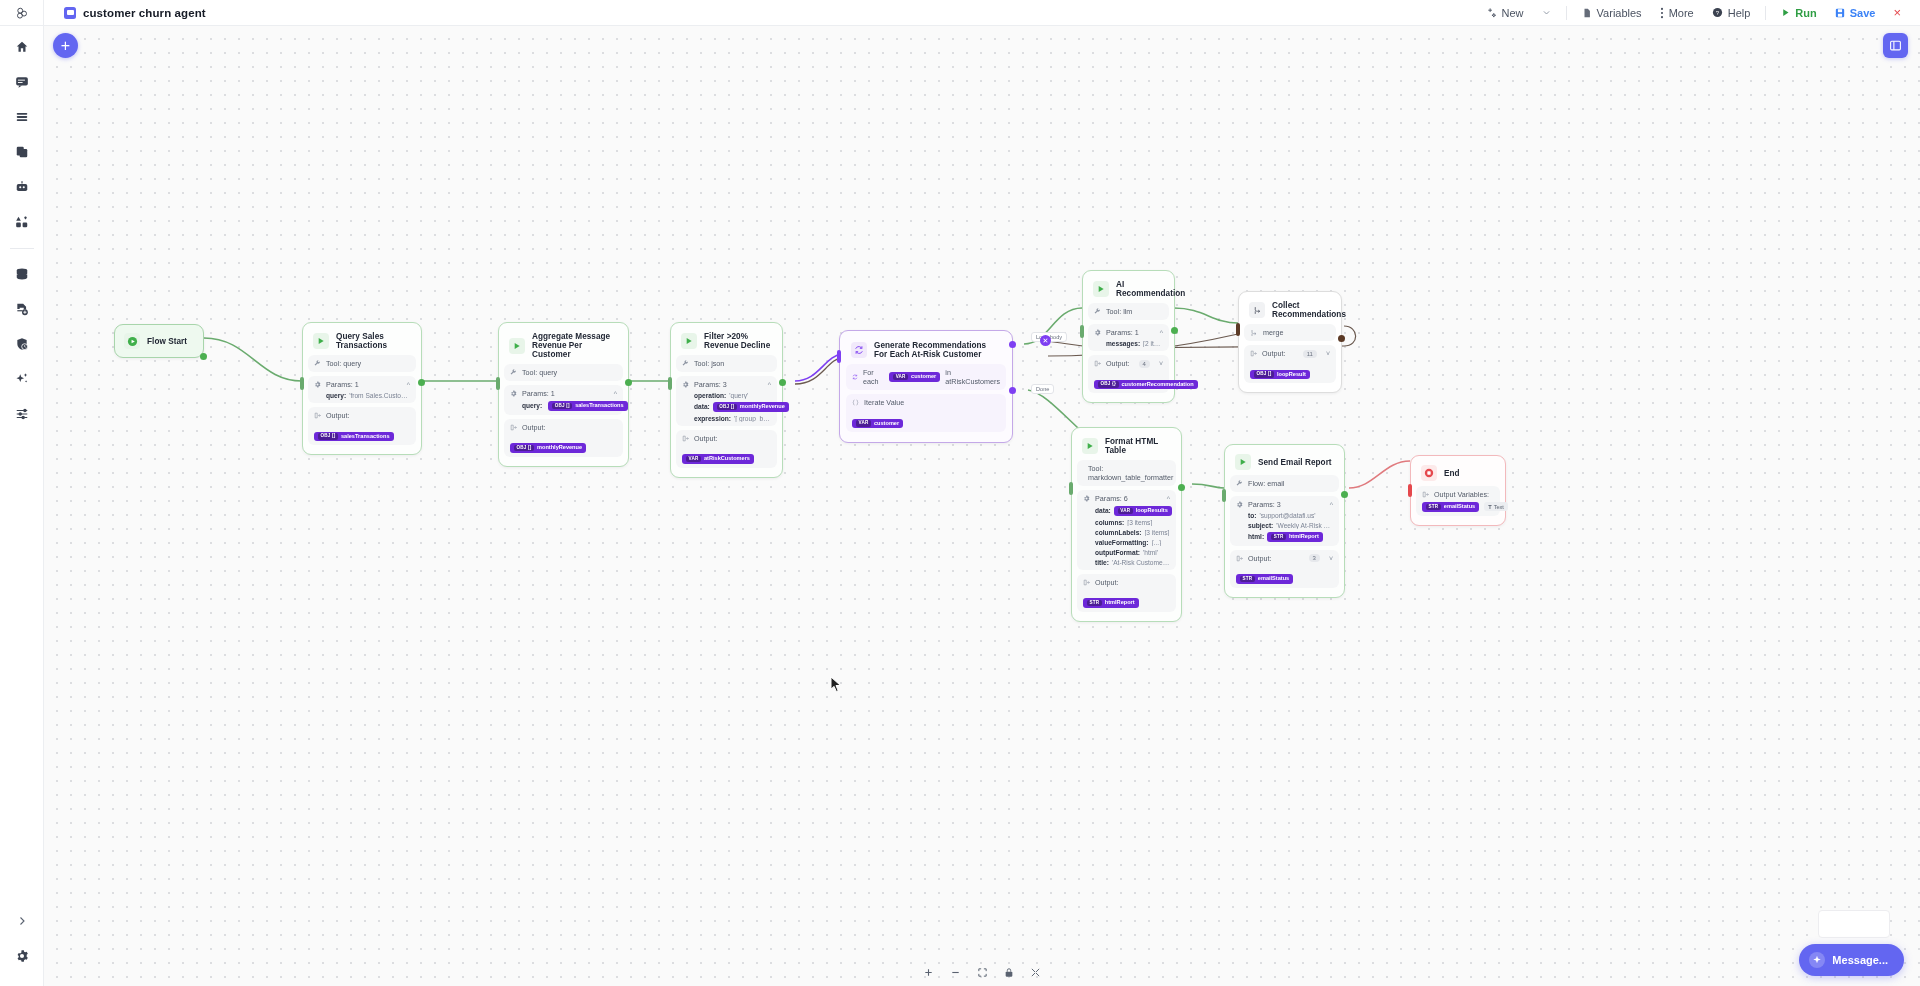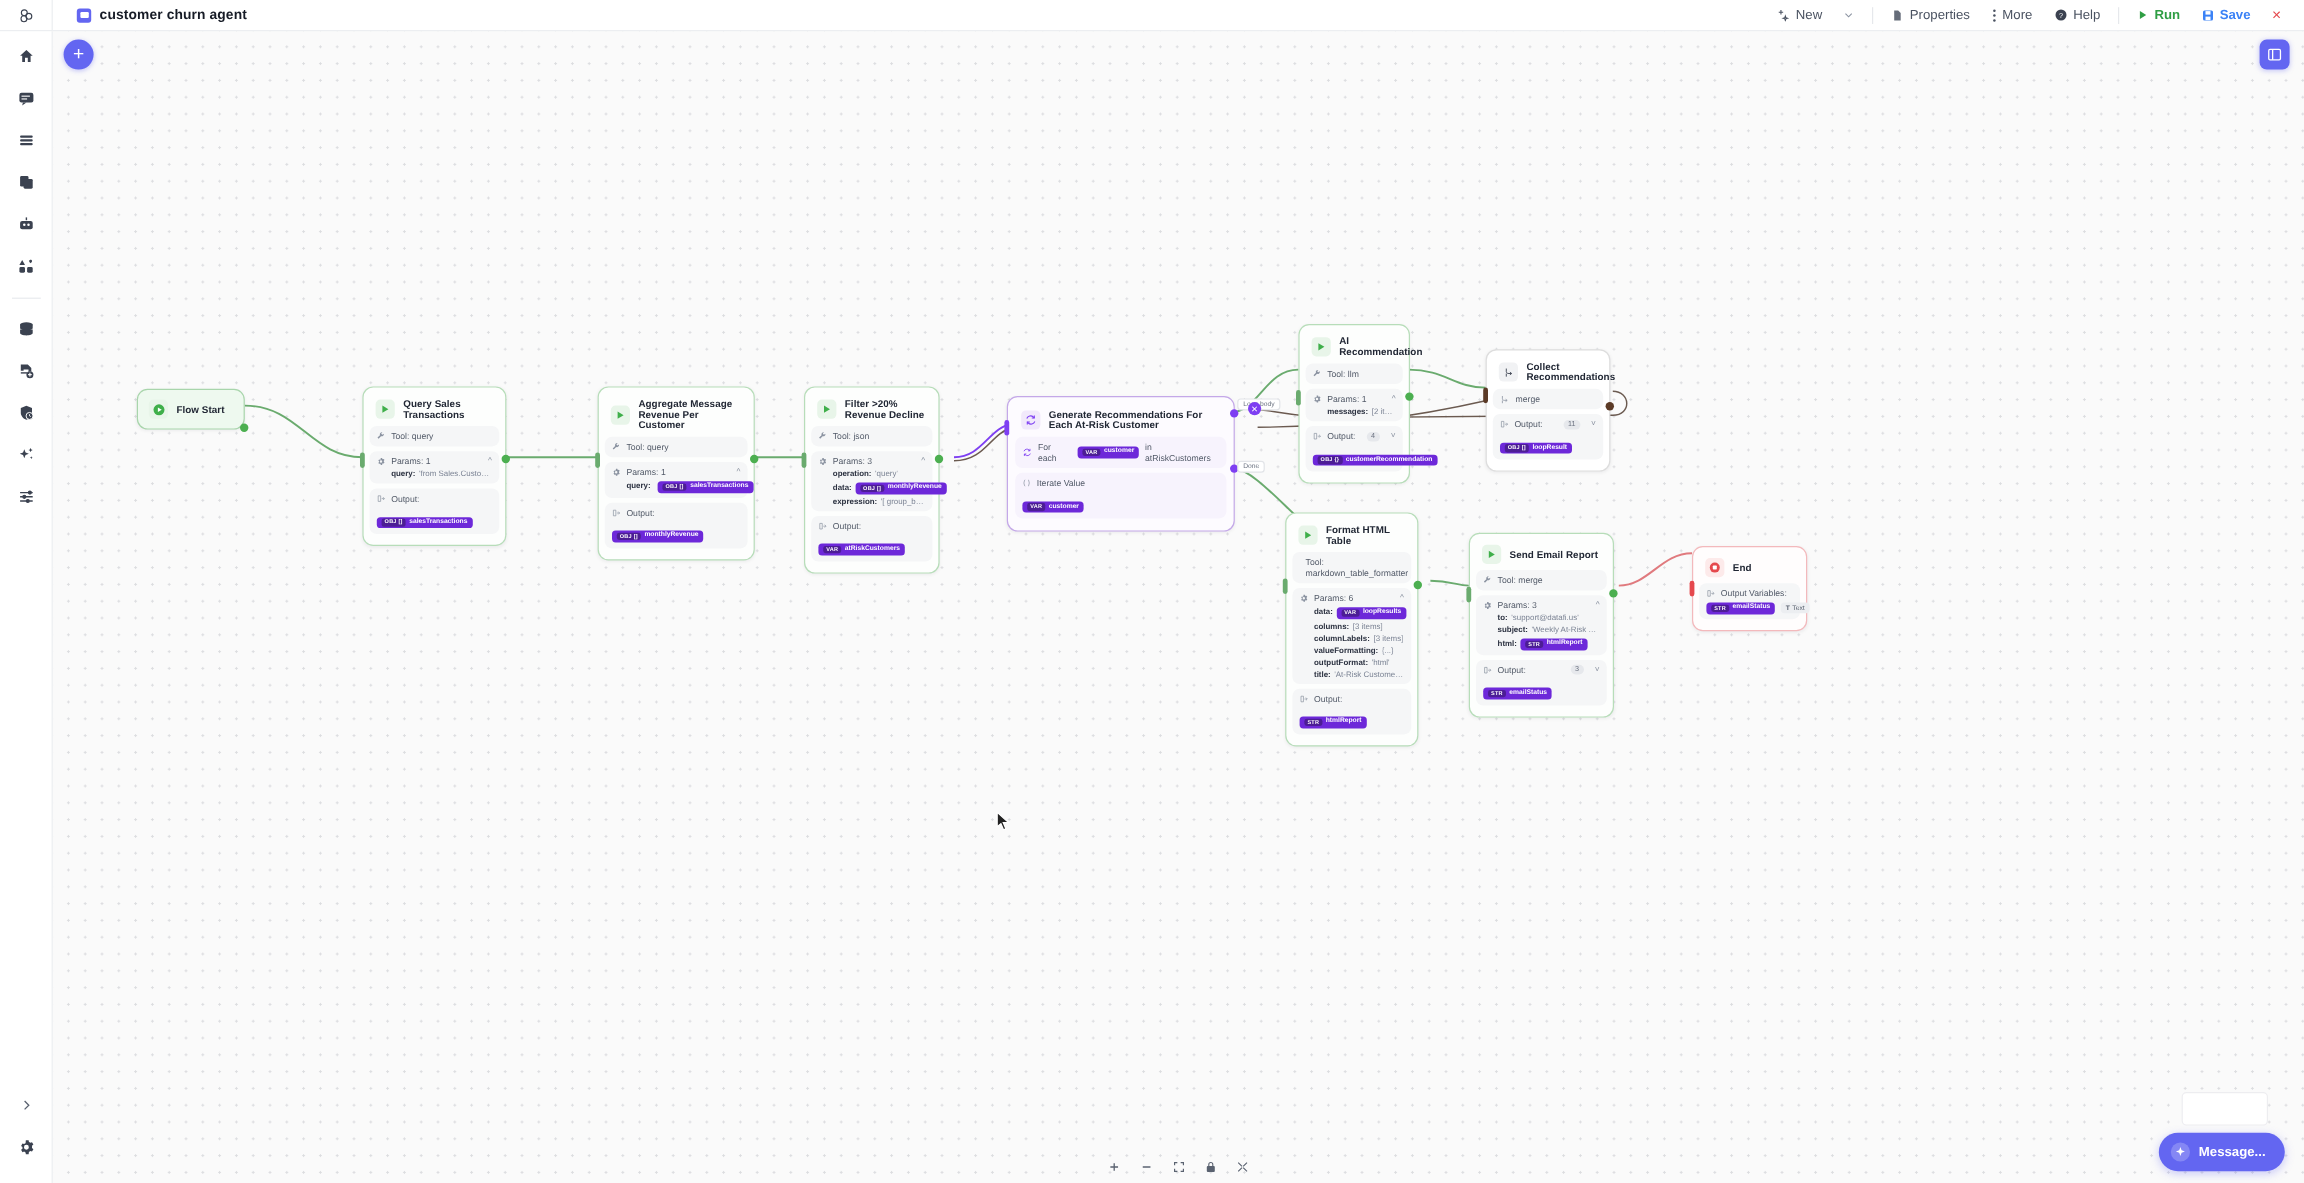--- a/index.html
+++ b/index.html
@@ -225,21 +225,21 @@
           </svg>
       </span>
     </div>
     <div class="tb-sep"></div>
     <div class="tb-btn">
       <span class="ico">
         <svg width="10" height="10" viewBox="0 0 24 24" fill="#4a5261">
             <path d="M6 2h8l5 5v15H6z" opacity=".85"></path>
           </svg>
       </span>
-      <span>Properties</span>
+      <span>Variables</span>
     </div>
     <div class="tb-btn">
       <span class="ico">
         <svg width="4" height="12" viewBox="0 0 4 16" fill="#4a5261">
             <circle cx="2" cy="2.5" r="1.4"></circle>
             <circle cx="2" cy="8" r="1.4"></circle>
             <circle cx="2" cy="13.5" r="1.4"></circle>
           </svg>
       </span>
       <span>More</span>
@@ -571,21 +571,21 @@
         <span class="pill var">
           <span class="tag">VAR</span>
           <span>atRiskCustomers</span>
         </span>
       </div>
     </div>
     <div class="port bar" style="left:-3px; top:54px; background:#6aab6e;"></div>
     <div class="port" style="right:-4px; top:56px;"></div>
   </div>
 
-  <div class="node purple" style="left:795px; top:304px; width:190px; padding:6px;">
+  <div class="node purple" style="left:795px; top:304px; width:174px; padding:6px;">
     <div class="nhead">
       <span class="nhead-ic purple">
         <svg width="10" height="10" viewBox="0 0 24 24" fill="none" stroke="#7e3ff2" stroke-width="2.2">
           <path d="M4 9a8 8 0 0 1 13-3l2 2"></path>
             <path d="M20 15a8 8 0 0 1-13 3l-2-2"></path>
           <path d="M19 3v5h-5"></path>
             <path d="M5 21v-5h5"></path>
         </svg>
       </span>
       <span class="nhead-t">Generate Recommendations For Each At-Risk Customer</span>
@@ -792,21 +792,21 @@
         <svg width="8" height="8" viewBox="0 0 24 24" fill="#3faf4a">
             <path d="M5 3l15 9-15 9z"></path>
           </svg>
       </span>
       <span class="nhead-t">Send Email Report</span>
     </div>
     <div class="nrow">
       <svg width="7" height="7" viewBox="0 0 24 24" fill="#8b93a1">
           <path d="M20 5a6 6 0 0 1-8 7l-7 7-3-3 7-7a6 6 0 0 1 7-8l-3.5 3.5 3 3z"></path>
         </svg>
-      <span>Tool: merge</span>
+      <span>Flow: email</span>
     </div>
     <div class="nsec">
       <div class="nsec-h">
         <svg width="7" height="7" viewBox="0 0 24 24" fill="#8b93a1">
             <path d="M12 8.5a3.5 3.5 0 1 0 0 7 3.5 3.5 0 0 0 0-7zM20 13.3l2 1.6-2 3.4-2.4-.8a7.7 7.7 0 0 1-2 1.2L15.2 22h-4l-.4-2.5a7.7 7.7 0 0 1-2-1.2l-2.4.8-2-3.4 2-1.6a7.5 7.5 0 0 1 0-2.3l-2-1.6 2-3.4 2.4.8a7.7 7.7 0 0 1 2-1.2L11.2 2h4l.4 2.5a7.7 7.7 0 0 1 2 1.2l2.4-.8 2 3.4-2 1.6a7.5 7.5 0 0 1 0 2.3z"></path>
           </svg>
         <span>Params: 3</span>
         <span class="chev">^</span>
       </div>
       <div class="kv">

